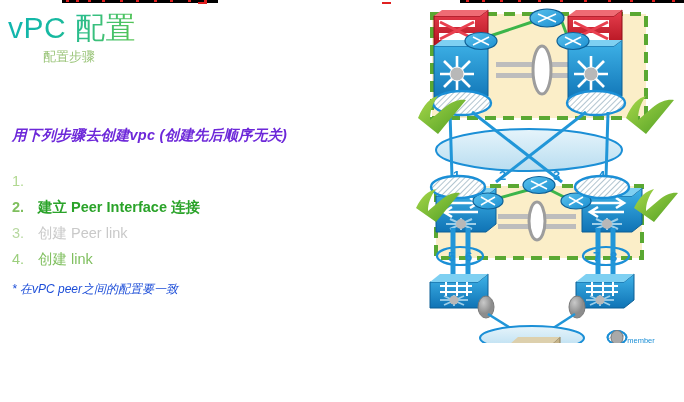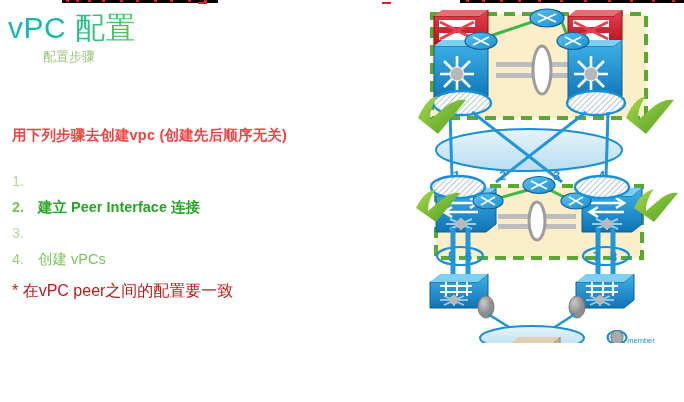--- a/index.html
+++ b/index.html
@@ -37,43 +37,43 @@
     -webkit-background-clip: text; background-clip: text;
     color: transparent; -webkit-text-fill-color: transparent;
     white-space: nowrap;
   }
   .subtitle {
     position: absolute; left: 10px; top: 48px;
     font-size: 13px; color: #9bc57a; white-space: nowrap; margin-left: 33px;
   }
   .lead {
     position: absolute; left: 12px; top: 126px;
-    font-size: 14.5px; font-weight: bold; color: #ef4444;
-    white-space: nowrap; letter-spacing: .2px;
+    font-size: 14.5px; font-weight: bold; color: #6d28d9;
+    white-space: nowrap; letter-spacing: .2px; font-style: italic;
   }
   .steps {
     position: absolute; left: 12px; top: 168px;
     width: 330px;
   }
   .step {
     display: flex; align-items: baseline;
     font-size: 14.5px; line-height: 26px; white-space: nowrap;
   }
   .step .num { width: 26px; flex: 0 0 26px; }
   .step.s1 { color: #7fbf5e; }
   .step.s1 .num { color: #b0d88f; }
   .step.s2 { color: #2aa329; font-weight: 600; }
   .step.s2 .num { color: #7fbf5e; }
   .step.s3 { color: #c9c9c9; }
   .step.s3 .num { color: #b7d8a0; }
   .step.s4 { color: #7fbf5e; }
   .step.s4 .num { color: #9ccf7d; }
   .footnote {
     position: absolute; left: 12px; top: 281px;
-    font-size: 16px; color: #b91c1c; white-space: nowrap;
+    font-size: 12px; font-style: italic; color: #1d4ed8; white-space: nowrap;
   }
 
   
   .diagram { position: absolute; left: 410px; top: 0; width: 274px; height: 402px; }
   .diagram svg { position: absolute; left: 0; top: 0; }
 
   .legend { position: absolute; left: 196px; top: 330px; width: 100px; }
   .legend-row { display: flex; align-items: center; height: 20px; }
   .legend-text { font-size: 7.5px; color: #1b8fd6; margin-left: 5px; white-space: nowrap; }
 
@@ -138,24 +138,25 @@
   <div class="steps">
     <div class="step s1">
       <span class="num">1.</span>
     </div>
     <div class="step s2">
       <span class="num">2.</span>
       <span class="txt">建立 Peer Interface 连接</span>
     </div>
     <div class="step s3">
       <span class="num">3.</span>
+      <span class="txt">创建 Peer link</span>
     </div>
     <div class="step s4">
       <span class="num">4.</span>
-      <span class="txt">创建 vPCs</span>
+      <span class="txt">创建 link</span>
     </div>
   </div>
 
   <div class="footnote">* 在vPC peer之间的配置要一致</div>
 
   <div class="diagram">
     <svg width="274" height="402" viewBox="0 0 274 402" xmlns="http://www.w3.org/2000/svg">
       <defs>
         <linearGradient id="gBlue" x1="0" y1="0" x2="0" y2="1">
           <stop offset="0" stop-color="#3fb3e8"></stop>

